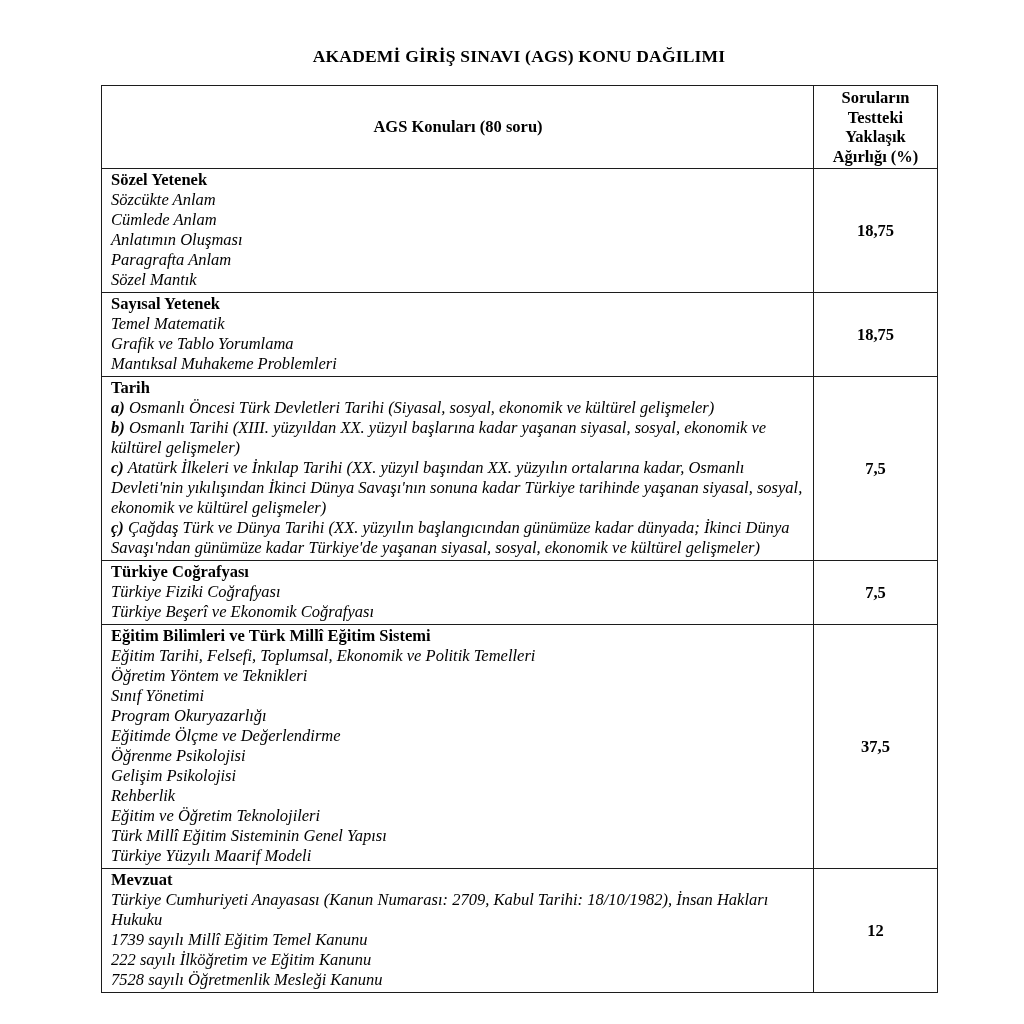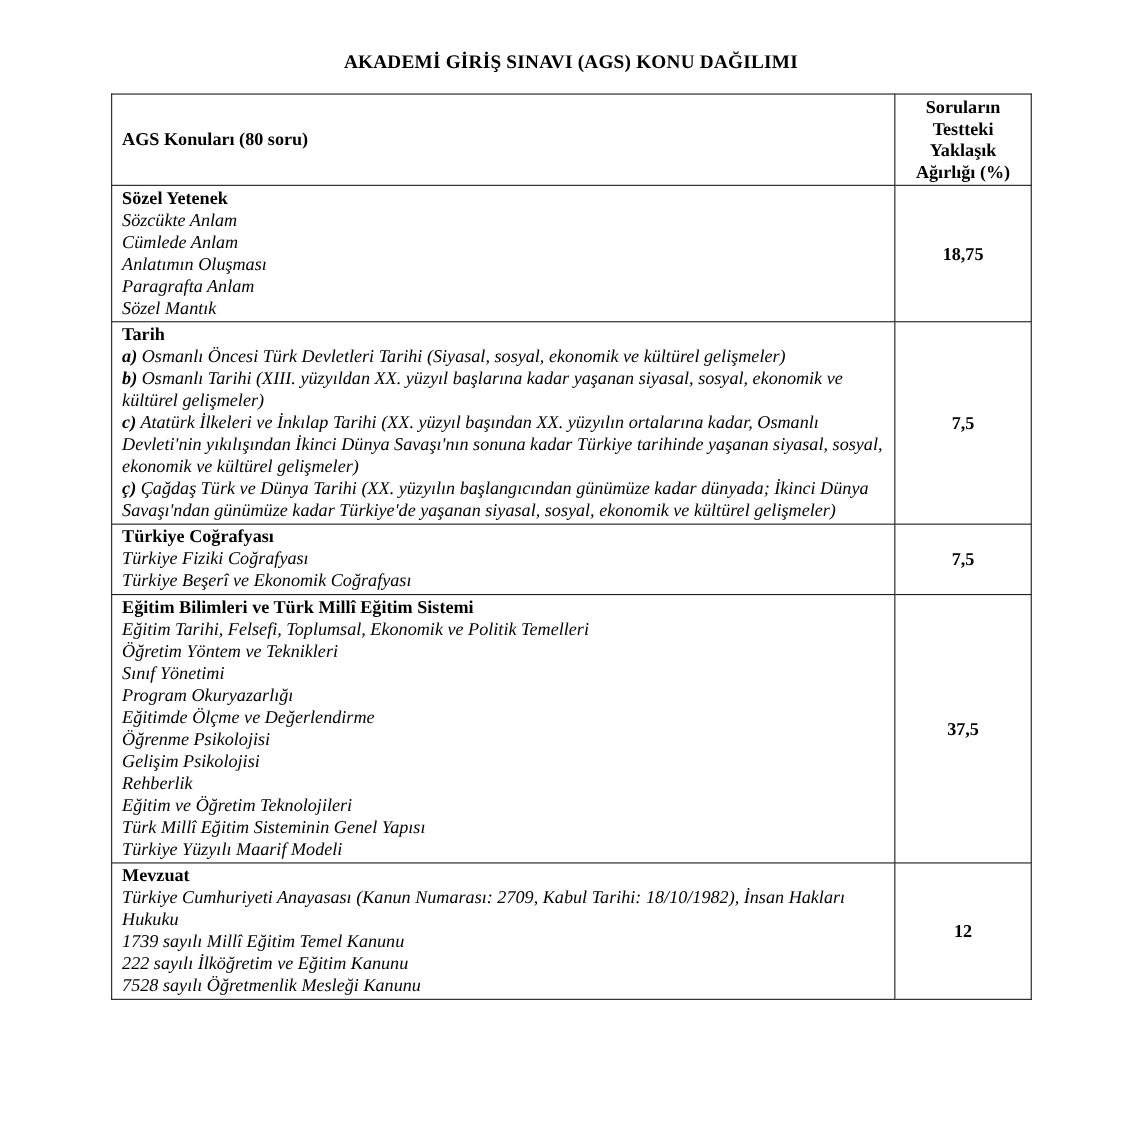--- a/index.html
+++ b/index.html
@@ -28,21 +28,21 @@
   table.topics {
     border-collapse: collapse;
     table-layout: fixed;
     width: 836px;
   }
   table.topics td, table.topics th {
     border: 1.5px solid #1c1c1c;
   }
   th.header-col1 {
     vertical-align: middle;
-    text-align: left;
+    text-align: center;
     font-weight: bold;
     font-size: 16.5px;
     padding: 2px 8px 2px 9px;
     height: 82px;
   }
   th.header-col2 {
     vertical-align: middle;
     text-align: center;
     font-weight: bold;
     font-size: 16.5px;
@@ -100,20 +100,29 @@
             <div class="topic-item">Sözcükte Anlam</div>
             <div class="topic-item">Cümlede Anlam</div>
             <div class="topic-item">Anlatımın Oluşması</div>
             <div class="topic-item">Paragrafta Anlam</div>
             <div class="topic-item">Sözel Mantık</div>
           </td>
           <td class="weight-cell">18,75</td>
         </tr>
         <tr>
           <td class="topic-cell">
+            <div class="topic-heading">Sayısal Yetenek</div>
+            <div class="topic-item">Temel Matematik</div>
+            <div class="topic-item">Grafik ve Tablo Yorumlama</div>
+            <div class="topic-item">Mantıksal Muhakeme Problemleri</div>
+          </td>
+          <td class="weight-cell">18,75</td>
+        </tr>
+        <tr>
+          <td class="topic-cell">
             <div class="topic-heading">Tarih</div>
             <div class="topic-item"><span class="item-prefix">a)</span> Osmanlı Öncesi Türk Devletleri Tarihi (Siyasal, sosyal, ekonomik ve kültürel gelişmeler)</div>
             <div class="topic-item"><span class="item-prefix">b)</span> Osmanlı Tarihi (XIII. yüzyıldan XX. yüzyıl başlarına kadar yaşanan siyasal, sosyal, ekonomik ve kültürel gelişmeler)</div>
             <div class="topic-item"><span class="item-prefix">c)</span> Atatürk İlkeleri ve İnkılap Tarihi (XX. yüzyıl başından XX. yüzyılın ortalarına kadar, Osmanlı Devleti'nin yıkılışından İkinci Dünya Savaşı'nın sonuna kadar Türkiye tarihinde yaşanan siyasal, sosyal, ekonomik ve kültürel gelişmeler)</div>
             <div class="topic-item"><span class="item-prefix">ç)</span> Çağdaş Türk ve Dünya Tarihi (XX. yüzyılın başlangıcından günümüze kadar dünyada; İkinci Dünya Savaşı'ndan günümüze kadar Türkiye'de yaşanan siyasal, sosyal, ekonomik ve kültürel gelişmeler)</div>
           </td>
           <td class="weight-cell">7,5</td>
         </tr>
         <tr>
           <td class="topic-cell">

